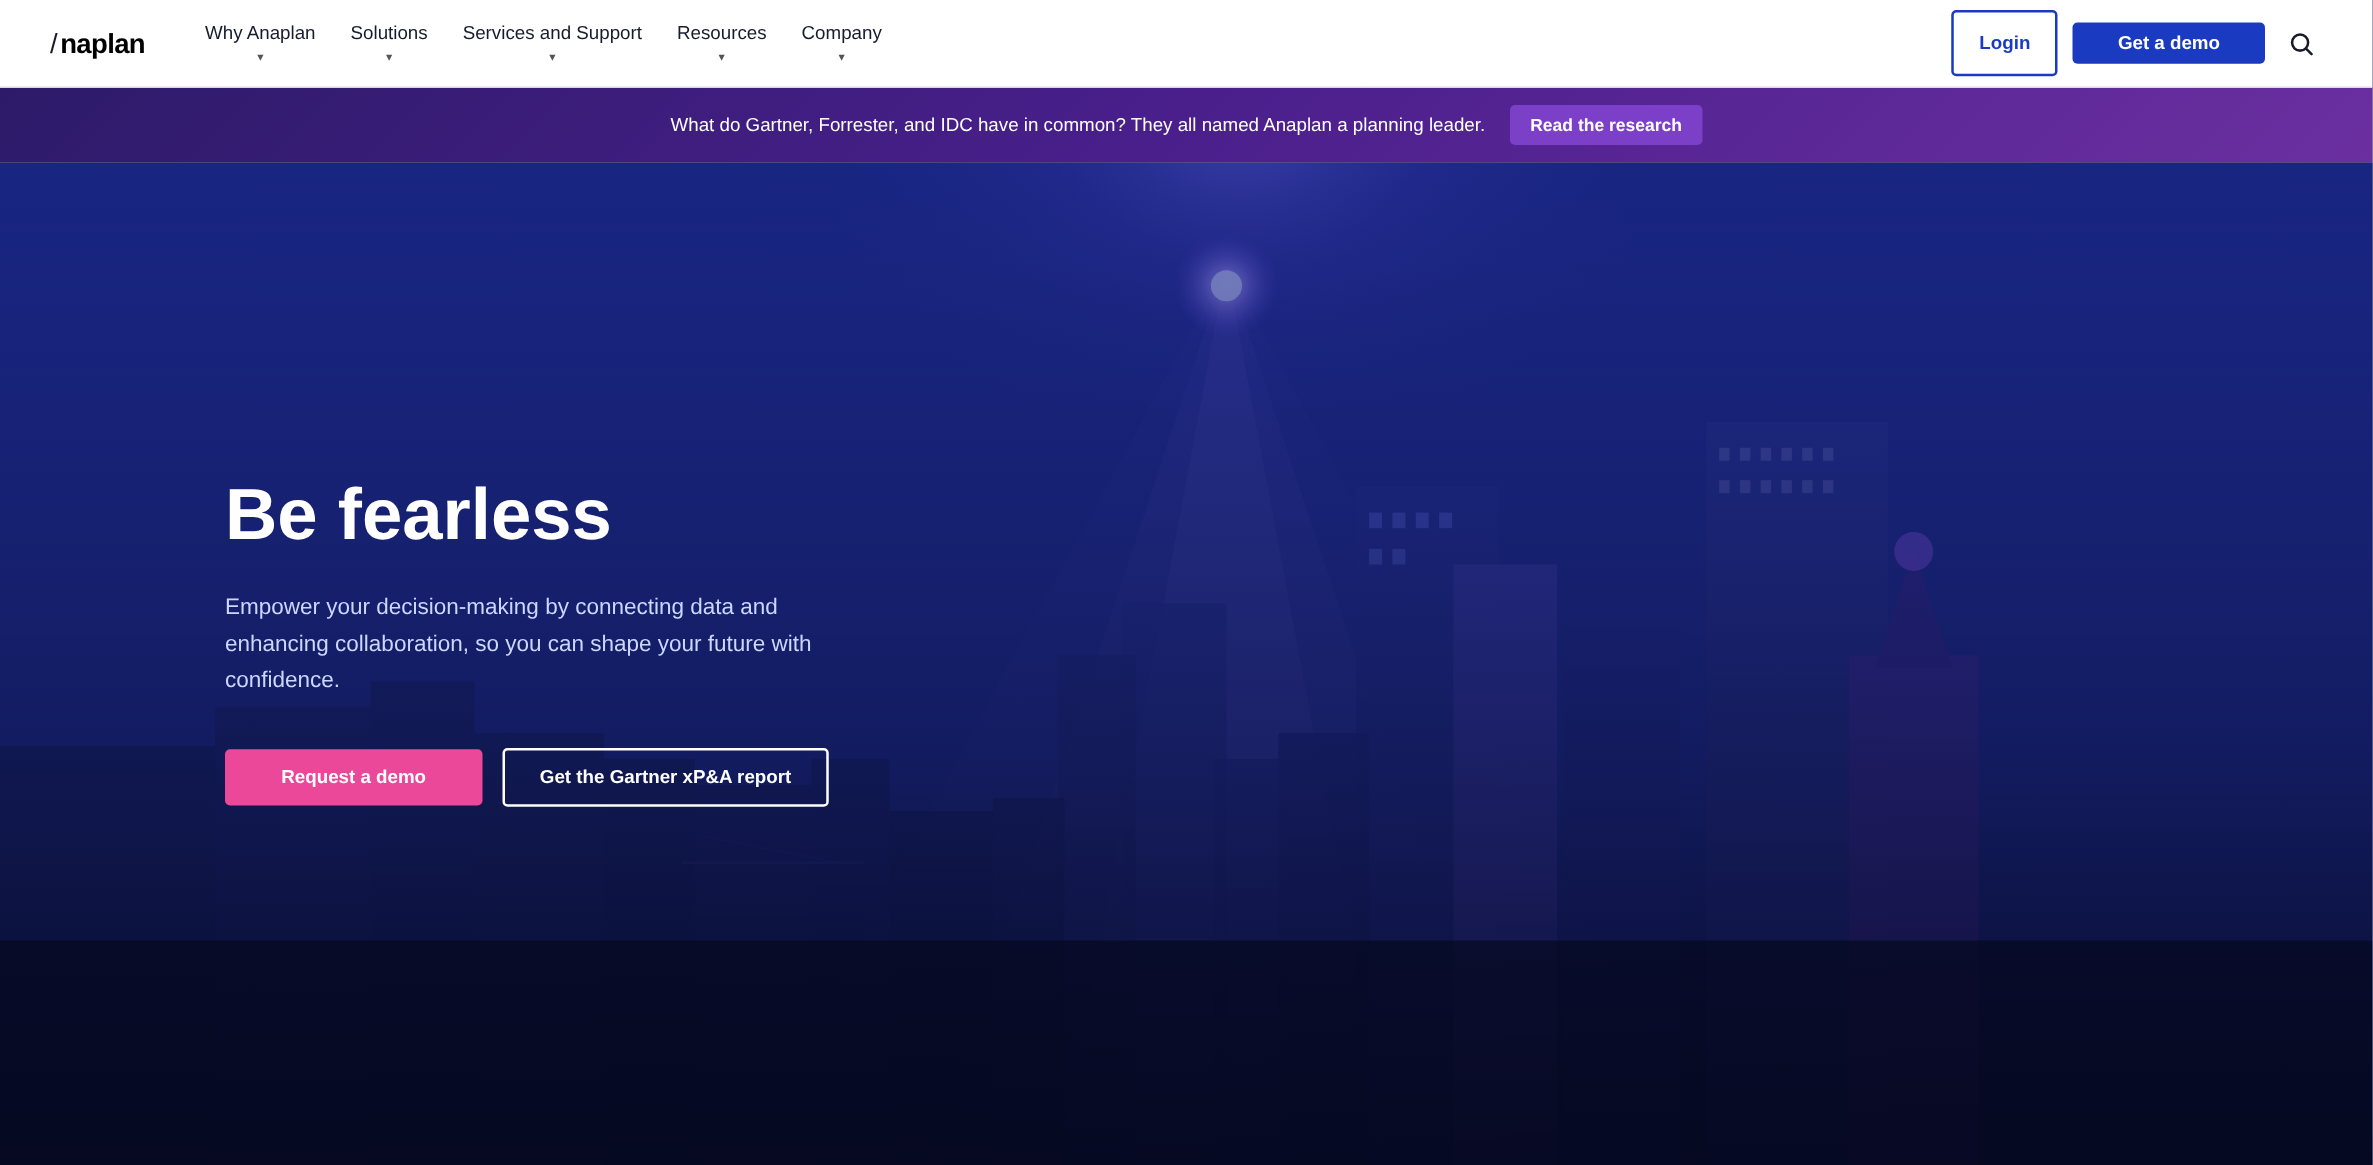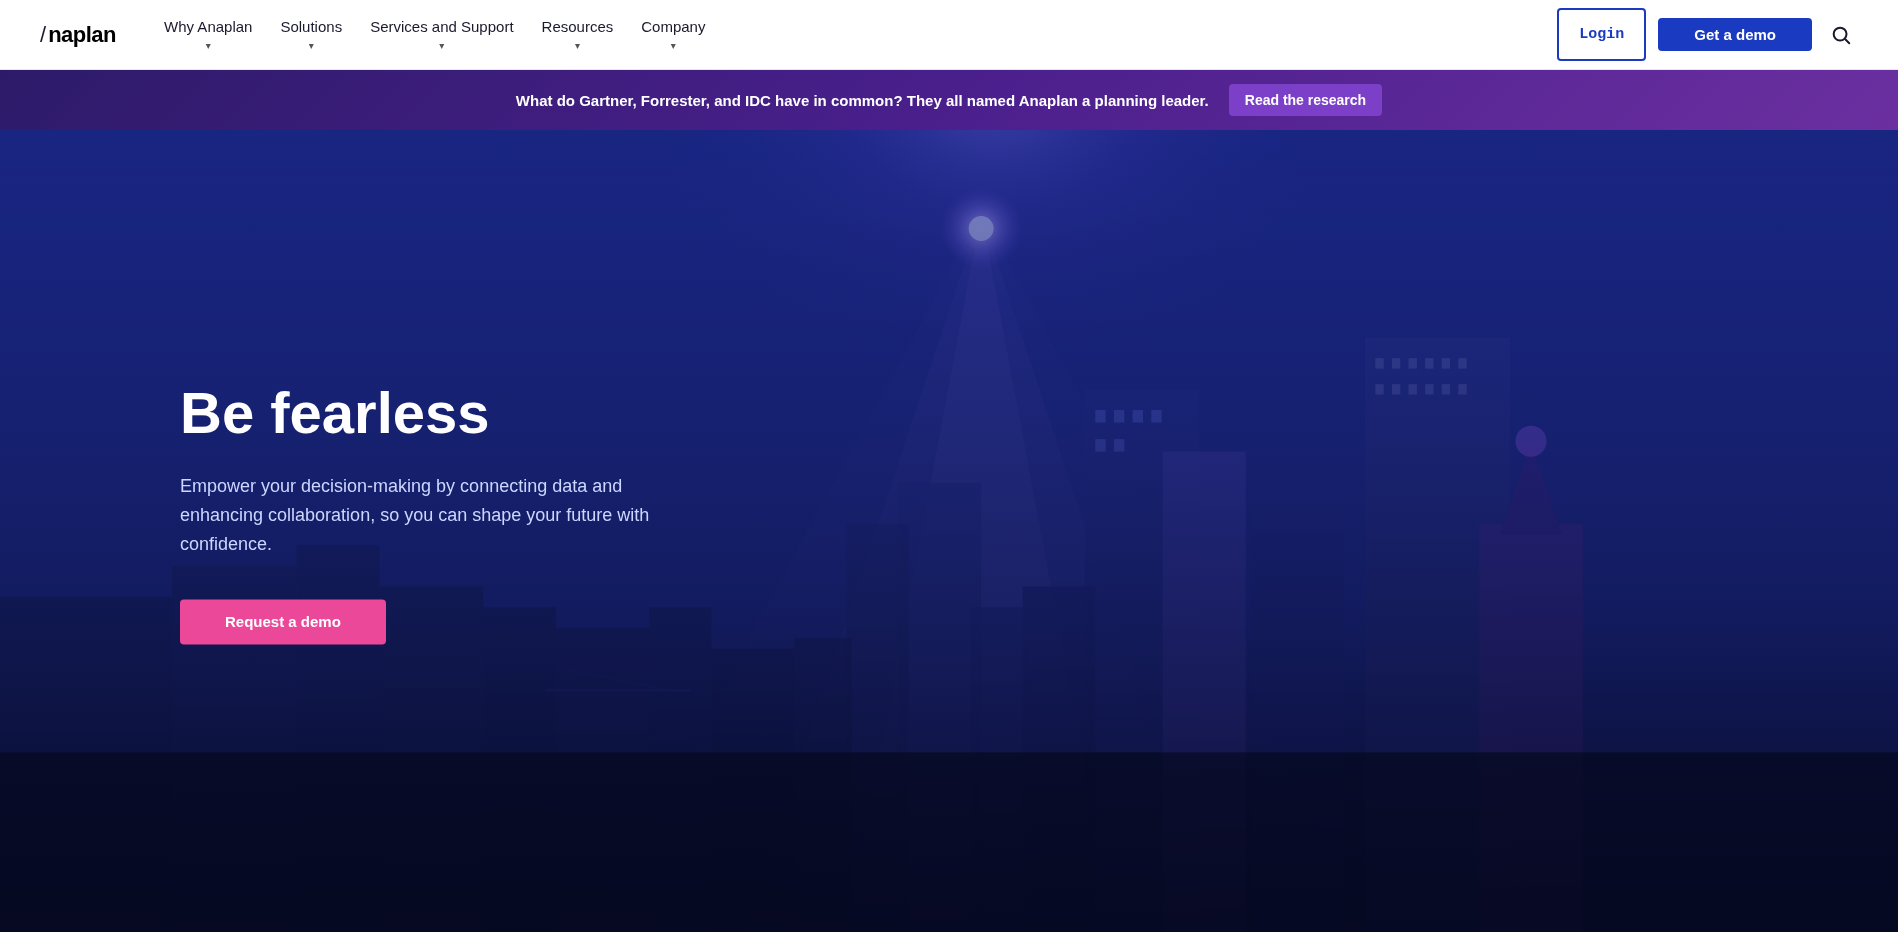--- a/index.html
+++ b/index.html
@@ -51,21 +51,20 @@
     .navbar-right { display: flex; align-items: center; gap: 12px; }
     .btn-login {
       padding: 16px 20px;
       border: 2px solid #1a3bc1;
       background: transparent;
       color: #1a3bc1;
       font-size: 15px;
       font-weight: 600;
       border-radius: 4px;
       cursor: pointer;
-      font-family: Liberation Mono, monospace;
     }
     .btn-demo {
       padding: 8px 36px;
       border: none;
       background: #1a3bc1;
       color: #ffffff;
       font-size: 15px;
       font-weight: 600;
       border-radius: 4px;
       cursor: pointer;
@@ -83,21 +82,21 @@
       display: flex;
       align-items: center;
       justify-content: center;
       gap: 20px;
       padding: 14px 40px;
       min-height: 56px;
     }
     .banner-text {
       color: #ffffff;
       font-size: 15px;
-      font-weight: 700;
+      font-weight: 400;
     }
     .btn-research {
       padding: 8px 16px;
       background: #7c3fc7;
       border: none;
       color: #ffffff;
       font-size: 14px;
       font-weight: 600;
       border-radius: 4px;
       cursor: pointer;
@@ -315,15 +314,16 @@
     <rect width="1898" height="776" fill="url(#cityOverlay)"></rect>
 
     <rect y="600" width="1898" height="176" fill="#050820" opacity="0.7"></rect>
   </svg>
 
   <div class="hero-content">
     <h1 class="hero-title">Be fearless</h1>
     <p class="hero-subtitle">Empower your decision-making by connecting data and enhancing collaboration, so you can shape your future with confidence.</p>
     <div class="hero-buttons">
       <button class="btn-request-demo">Request a demo</button>
+      <button class="btn-gartner">Get the Gartner xP&amp;A report</button>
     </div>
   </div>
 </section>
 
 </body></html>

